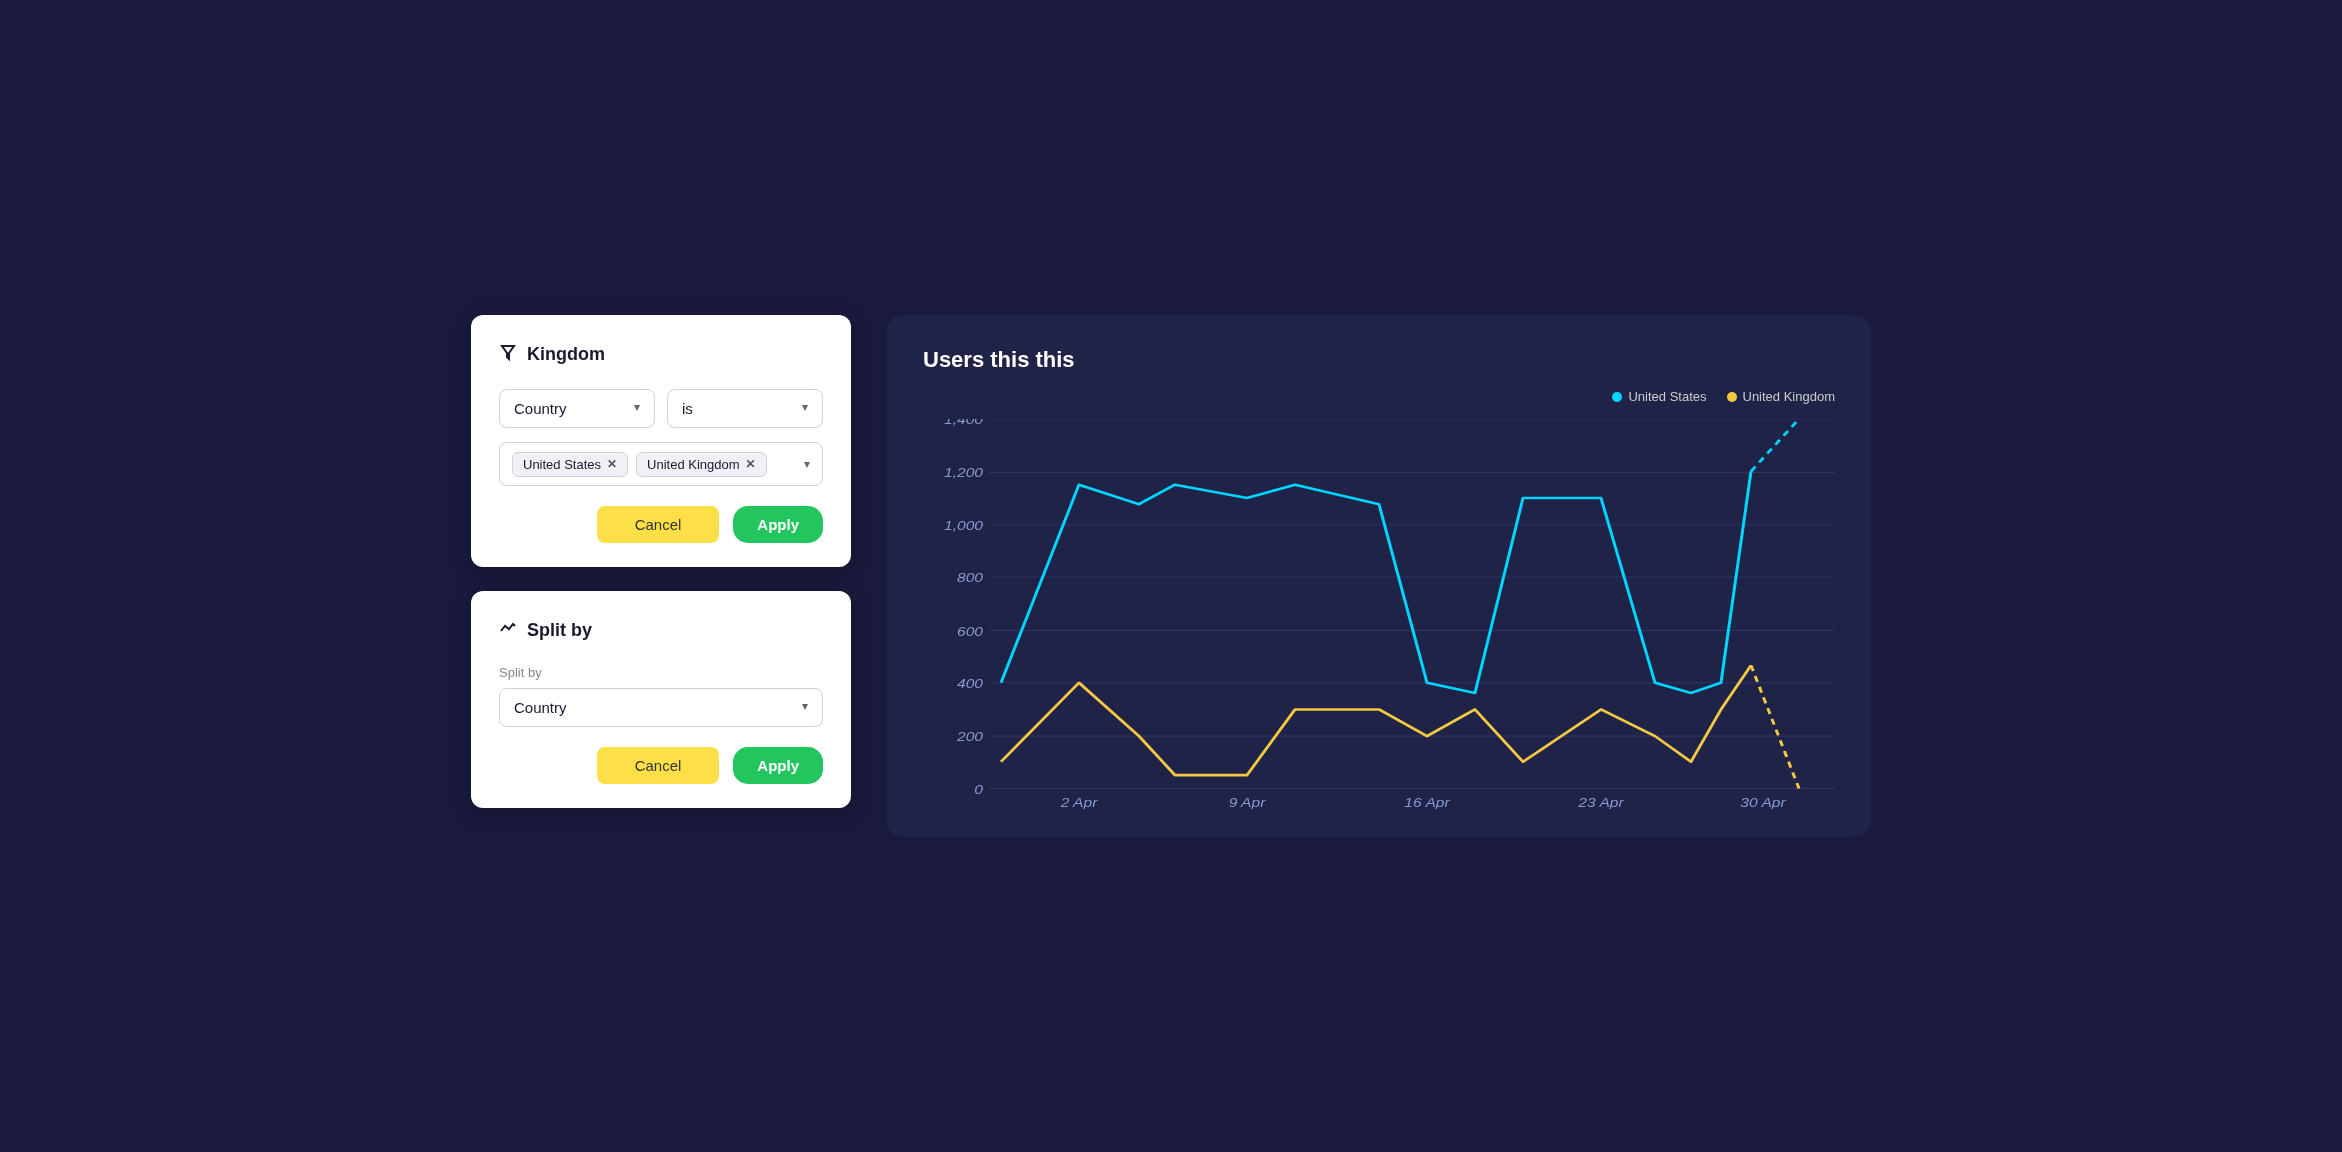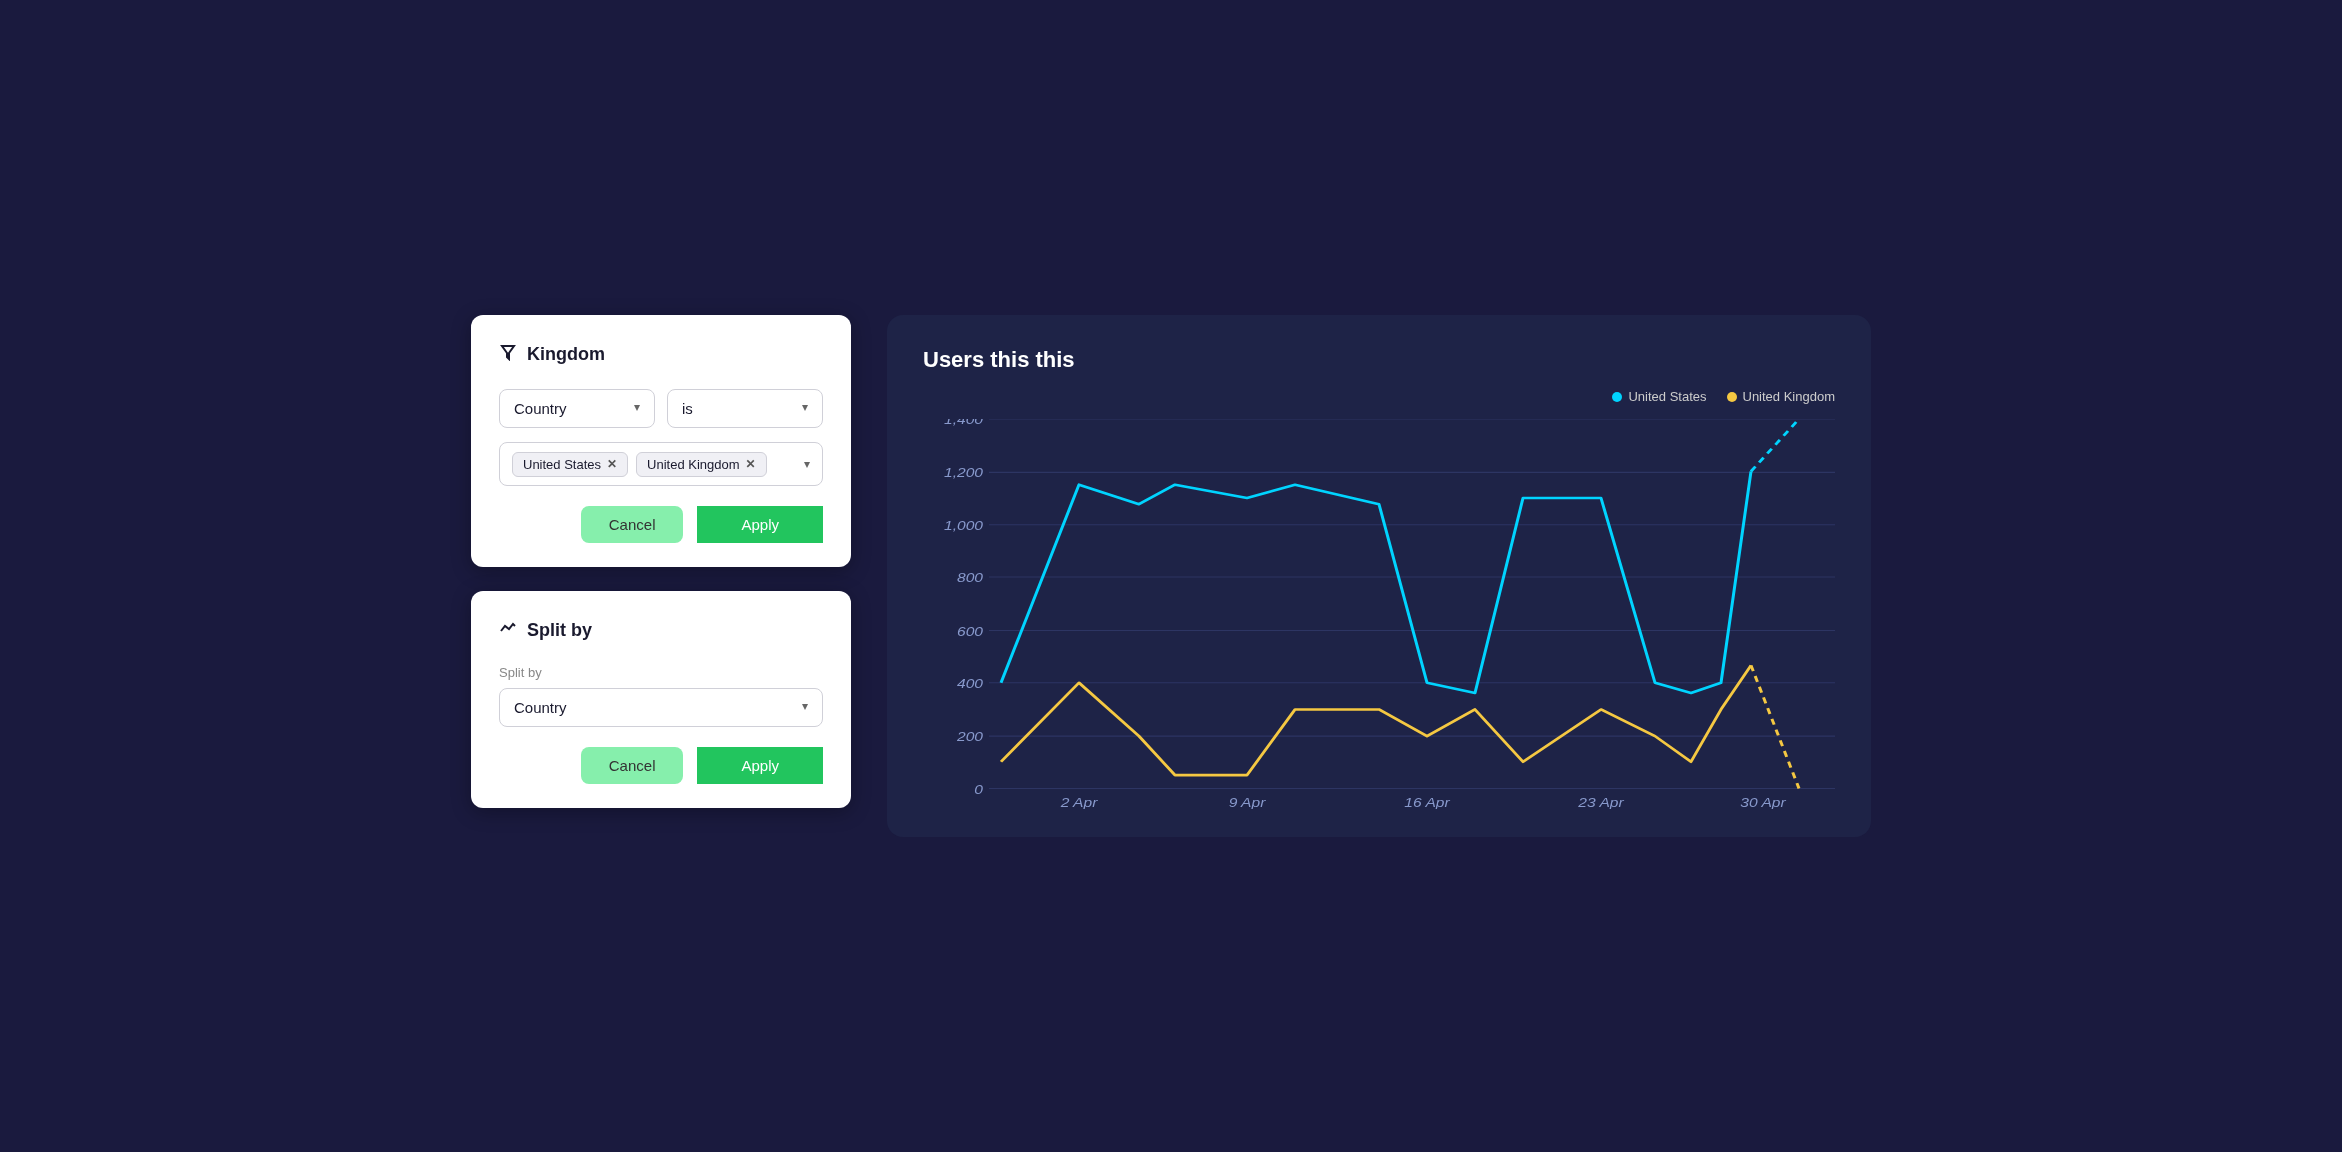--- a/index.html
+++ b/index.html
@@ -103,37 +103,37 @@
       margin-left: auto;
       color: #666;
       font-size: 12px;
     }
     .button-row {
       display: flex;
       gap: 14px;
       justify-content: flex-end;
     }
     .btn-cancel {
-      padding: 10px 28px;
+      padding: 10px 38px;
       border-radius: 8px;
       border: none;
-      background: #86efac;
+      background: #fde047;
       color: #333;
       font-size: 15px;
       font-weight: 500;
       cursor: pointer;
     }
     .btn-apply {
-      padding: 10px 44px;
-      border-radius: 0;
+      padding: 10px 24px;
+      border-radius: 15px;
       border: none;
       background: #22c55e;
       color: white;
       font-size: 15px;
-      font-weight: 400;
+      font-weight: 700;
       cursor: pointer;
     }
     .split-label {
       font-size: 13px;
       color: #888;
       margin-bottom: 8px;
     }
     .right-panel {
       flex: 1;
       background: #1e2347;

